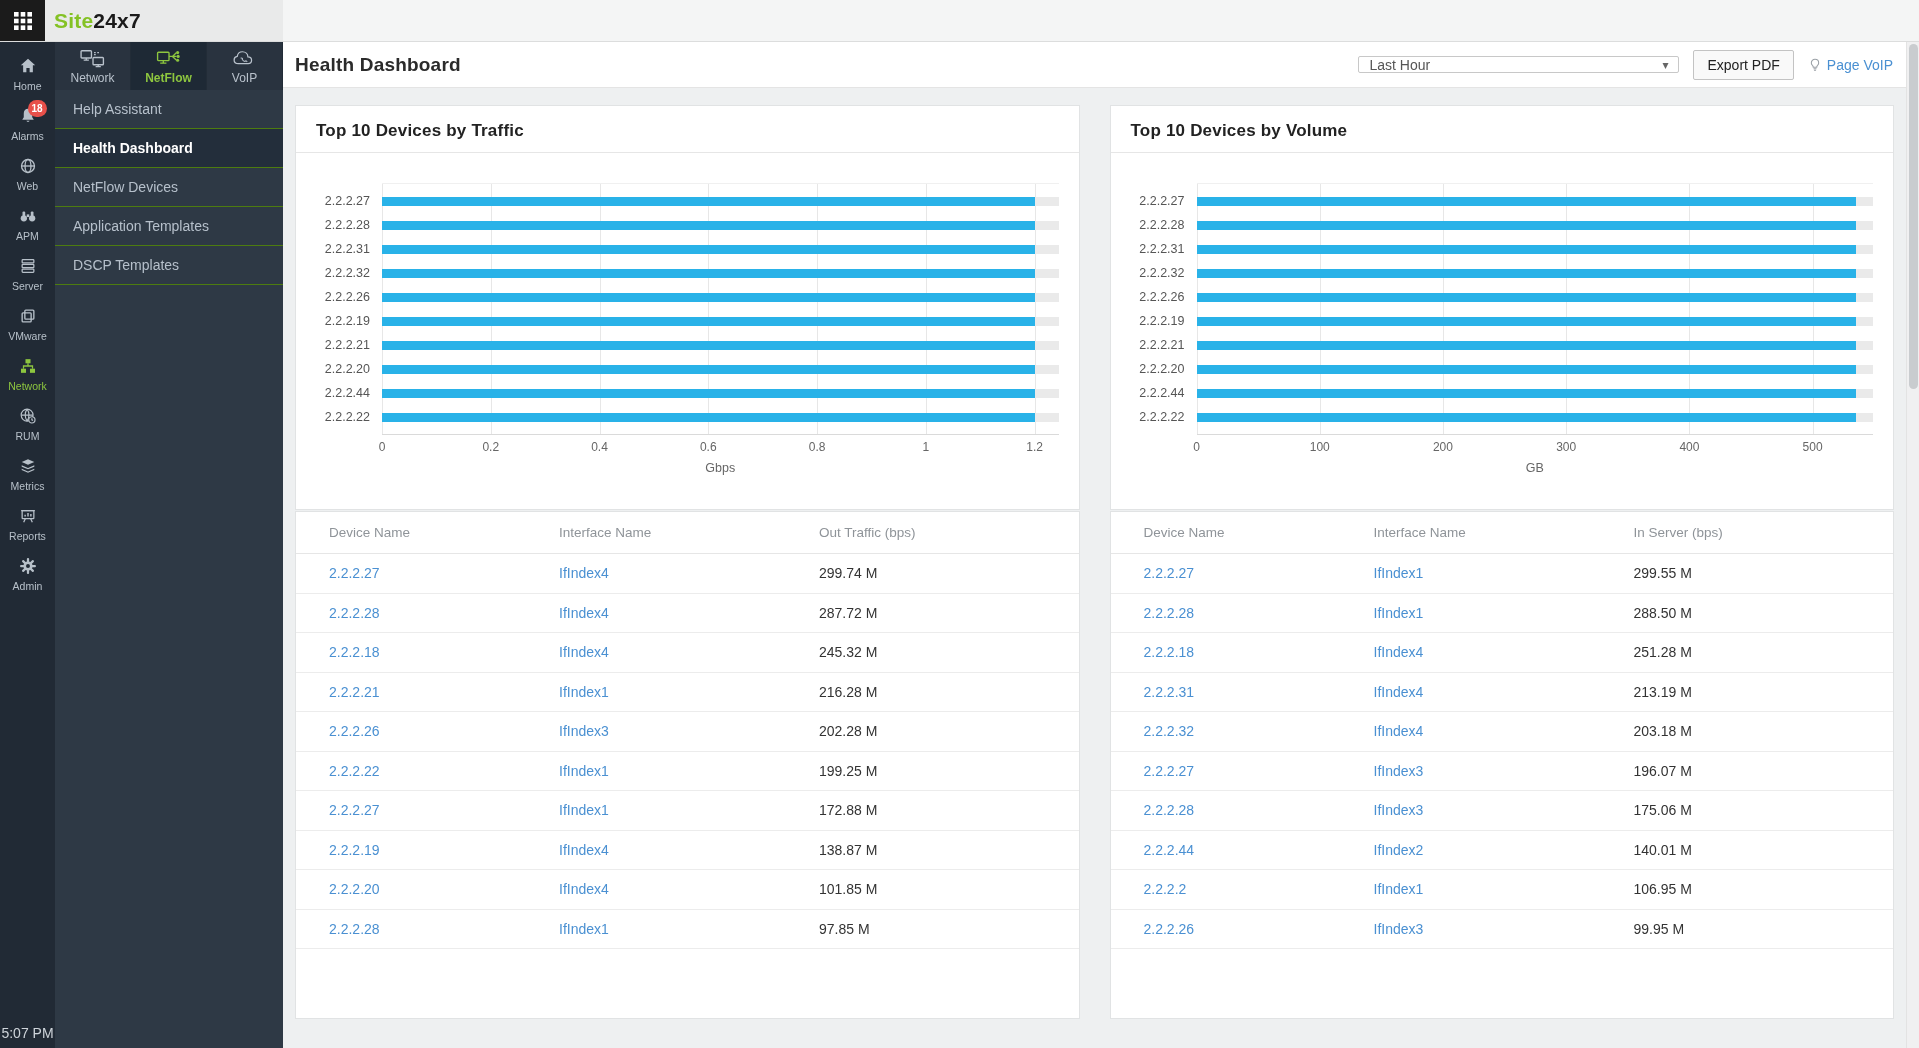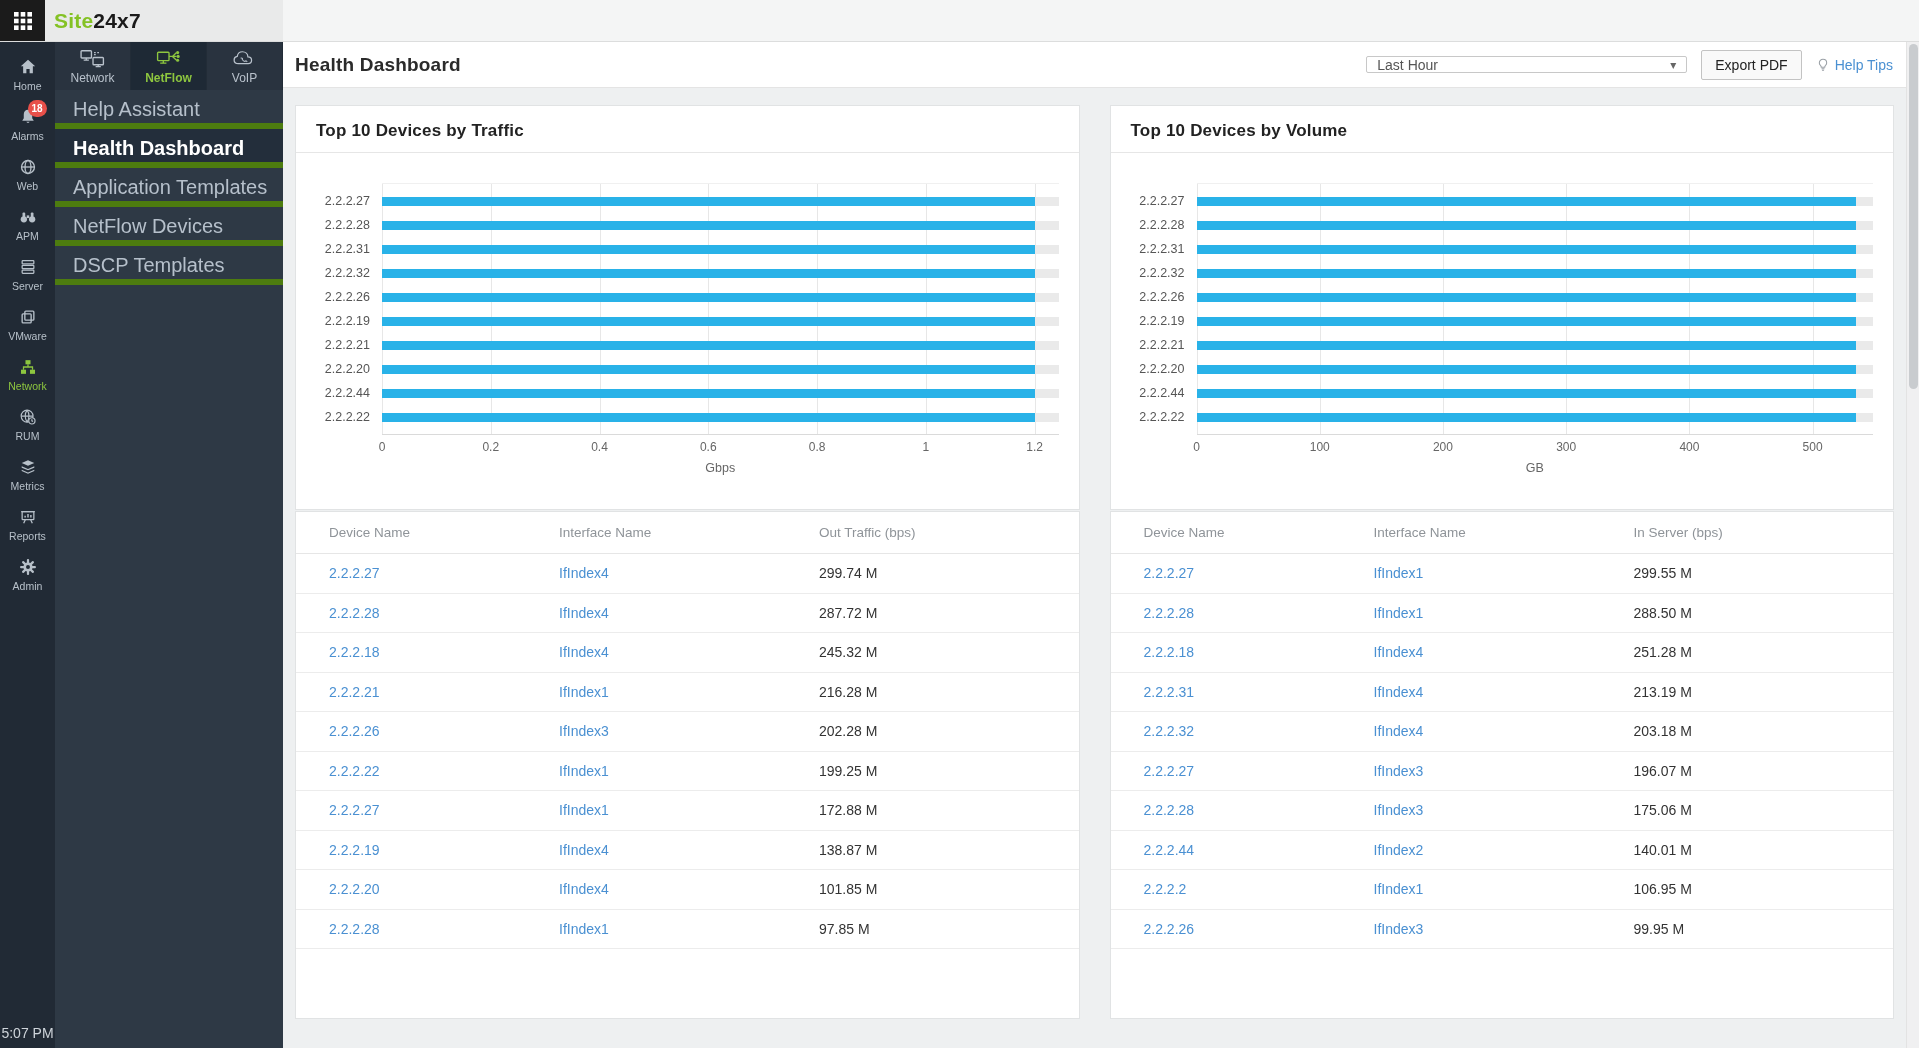--- a/index.html
+++ b/index.html
@@ -15,32 +15,32 @@
   .logo .lg { color:#84c225;margin-top:28px; }
   .logo .lb { color:#1a1a1a; }
   .topbar-rest { flex:1; }
 
   .app-body { display:flex; height:1006px; }
 
   
   .rail { width:55px; background:#212a35; position:relative; display:flex; flex-direction:column; align-items:center; padding-top:8px; flex-shrink:0; }
   .rail-item { width:100%; padding:7px 0 8px; display:flex; flex-direction:column; align-items:center; color:#b7c0c9; cursor:pointer; }
   .rail-item.active { color:#8dc63f; }
-  .rail-icon { position:relative; height:19px; display:flex; align-items:center; }
+  .rail-icon { position:relative; height:19px; display:flex; align-items:flex-start; }
   .rail-label { font-size:10.5px; margin-top:4px; }
   .badge { position:absolute; top:-7px; left:9px; background:#e8504a; color:#fff; border-radius:9px; min-width:19px; height:17px; line-height:17px; font-size:10px; text-align:center; padding:0 3px; font-weight:bold; }
   .rail-time { position:absolute; bottom:7px; width:100%; text-align:center; color:#ced4da; font-size:14px; }
 
   
   .subnav { width:228px; background:#2e3945; flex-shrink:0; display:flex; flex-direction:column; }
   .subtabs { display:flex; height:48px; }
   .subtab { width:76px; display:flex; flex-direction:column; align-items:center; justify-content:center; gap:2px; background:#29333f; color:#b9c2cc; font-size:12px; cursor:pointer; border-right:1px solid #222c37; }
   .subtab.active { background:#1e2935; color:#8dc63f; font-weight:bold; }
   .submenu { flex:1; }
-  .submenu-item { height:39px; line-height:39px; padding-left:18px; color:#b6c0cb; font-size:20px; border-bottom:6px solid #4d7c0f; cursor:pointer; }
+  .submenu-item { height:39px; line-height:39px; padding-left:18px; color:#b6c0cb; font-size:14px; border-bottom:1px solid #4d7c0f; cursor:pointer; }
   .submenu-item.active { background:#232e3b; color:#ffffff; font-weight:bold; }
 
   
   .main { flex:1; display:flex; flex-direction:column; overflow:hidden; position:relative; }
   .page-header { height:46px; background:#fff; border-bottom:1px solid #e4e4e4; display:flex; align-items:center; padding:0 26px 0 12px; }
   .page-title { font-size:19px; color:#2b2b2b; font-weight:bold; letter-spacing:0.2px; }
   .header-controls { margin-left:auto; display:flex; align-items:center; gap:14px; }
   .select-box { width:321px; height:17px; background:#fff; border:1px solid #c8c8c8; border-radius:2px; display:flex; align-items:center; padding:0 10px; font-size:14px; color:#555; cursor:pointer; }
   .select-caret { margin-left:auto; color:#666; font-size:12px; }
   .btn { height:30px; padding:0 13px; background:#f9f9f9; border:1px solid #c3c3c3; border-radius:2px; font-size:14px; color:#222; display:flex; align-items:center; cursor:pointer; }
@@ -261,43 +261,43 @@
                 <path d="M7 15 C4.6 15 3 13.4 3 11.4 C3 9.6 4.3 8.2 6 8 C6.4 5.4 8.5 3.5 11 3.5 C13.9 3.5 16.2 5.7 16.3 8.5 C18.2 8.5 19.8 9.9 19.8 11.8 C19.8 13.6 18.4 15 16.5 15 Z"></path>
                 <path d="M9.3 9.8 C9.3 9.8 10.3 9.2 11 9.9 L10.9 11 C10.9 11 11.9 12.6 13.4 12.9 L14.3 12.2 C15.1 12.3 15.5 13.4 15.5 13.4" stroke-width="1.05"></path>
               </svg>
             </span>
             <span>VoIP</span>
           </div>
         </div>
       <div class="submenu">
           <div class="submenu-item">Help Assistant</div>
           <div class="submenu-item active">Health Dashboard</div>
+          <div class="submenu-item">NetFlow Devices</div>
           <div class="submenu-item">Application Templates</div>
-          <div class="submenu-item">NetFlow Devices</div>
           <div class="submenu-item">DSCP Templates</div>
         </div>
     </div>
 
     <div class="main">
       <div class="page-header">
         <div class="page-title">Health Dashboard</div>
         <div class="header-controls">
           <div class="select-box">
             <span>Last Hour</span>
             <span class="select-caret">▾</span>
           </div>
           <div class="btn">Export PDF</div>
           <div class="page-tips">
             <span>
               <svg viewBox="0 0 16 16" width="14" height="14" fill="none" stroke="#9aa0a6" stroke-width="1.2">
                 <path d="M8 1.5 C5.5 1.5 3.8 3.3 3.8 5.6 C3.8 7.2 4.8 8.1 5.5 9 C5.9 9.5 6 10 6 10.6 H10 C10 10 10.1 9.5 10.5 9 C11.2 8.1 12.2 7.2 12.2 5.6 C12.2 3.3 10.5 1.5 8 1.5 Z"></path>
                 <path d="M6.3 12.2 H9.7 M6.8 14 H9.2"></path>
               </svg>
             </span>
-            <span>Help Tips</span>
+            <span>Page VoIP</span>
           </div>
         </div>
       </div>
 
       <div class="cards">
         <div class="card card-chart">
           <div class="card-head">
               <div class="card-title">Top 10 Devices by Traffic</div>
             </div>
           <div class="chart">

